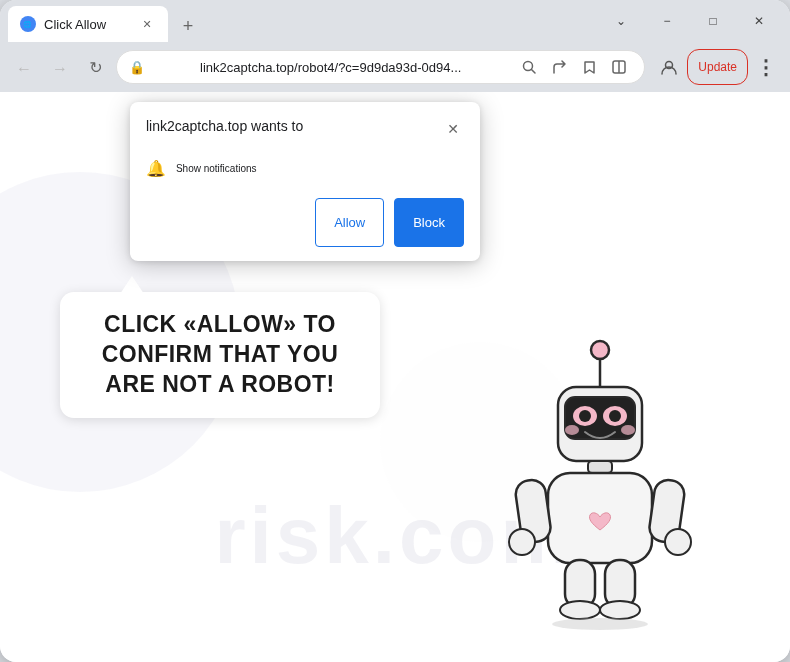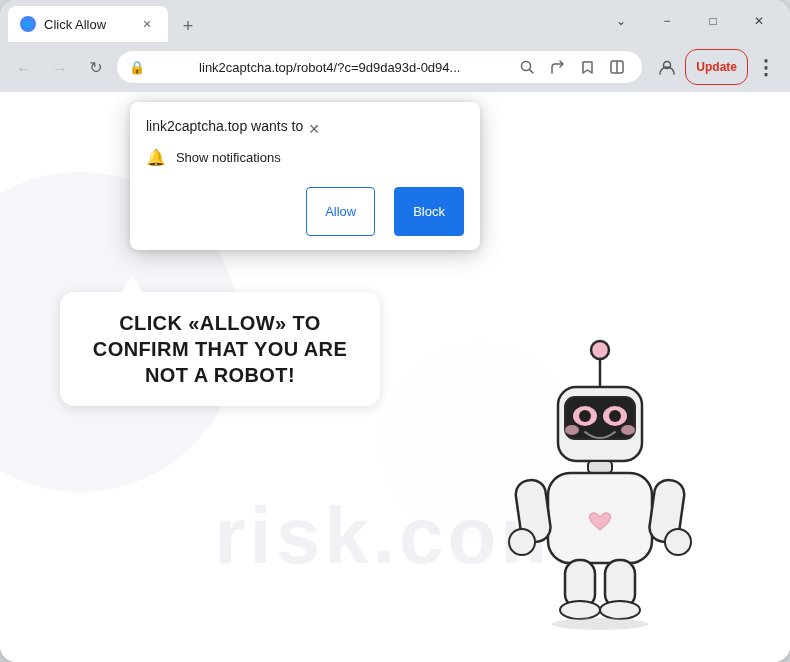--- a/index.html
+++ b/index.html
@@ -203,21 +203,21 @@
       margin-left: 4px;
     }
 
     .update-btn {
       background: transparent;
       border: 1.5px solid #d93025;
       color: #d93025;
       border-radius: 12px;
       padding: 10px 10px;
       font-size: 12px;
-      font-weight: 700;
+      font-weight: 400;
       cursor: pointer;
     }
 
     .toolbar-icon-btn {
       width: 32px;
       height: 32px;
       border-radius: 50%;
       border: none;
       background: transparent;
       cursor: pointer;
@@ -259,22 +259,23 @@
       background: #ffffff;
       border-radius: 8px;
       box-shadow: 0 4px 24px rgba(0,0,0,0.22), 0 1px 6px rgba(0,0,0,0.12);
       width: 350px;
       padding: 16px 16px 14px 16px;
       z-index: 100;
     }
 
     .popup-header {
       display: flex;
+      justify-content: space-between;
       align-items: flex-start;
-      margin-bottom: 4px;
+      margin-bottom: 15px;
     }
 
     .popup-title {
       font-size: 14px;
       color: #202124;
     }
 
     .popup-close-btn {
       width: 22px;
       height: 22px;
@@ -296,21 +297,21 @@
       margin-bottom: 16px;
       padding: 4px 0;
     }
 
     .bell-icon {
       color: #444;
       font-size: 16px;
     }
 
     .permission-label {
-      font-size: 13px;
+      font-size: 10px;
       color: #202124;
     }
 
     .popup-buttons {
       display: flex;
       justify-content: flex-end;
       gap: 10px;
     }
 
     .popup-allow-btn {
@@ -326,21 +327,20 @@
 
     .popup-block-btn {
       background: #1a73e8;
       border: 1.5px solid #1a73e8;
       color: #ffffff;
       border-radius: 4px;
       padding: 6px 18px;
       font-size: 13px;
       font-weight: 500;
       cursor: pointer;
-      margin-left: 9px;
     }
 
     
     .speech-bubble-area {
       position: absolute;
       top: 200px;
       left: 60px;
       z-index: 50;
     }
 
@@ -359,21 +359,21 @@
       top: -16px;
       left: 60px;
       width: 0;
       height: 0;
       border-left: 12px solid transparent;
       border-right: 12px solid transparent;
       border-bottom: 18px solid #ffffff;
     }
 
     .speech-text {
-      font-size: 20px;
+      font-size: 23px;
       font-weight: 800;
       color: #1a1a1a;
       text-align: center;
       line-height: 1.3;
       letter-spacing: 0.02em;
     }
 
     
     .robot-area {
       position: absolute;

